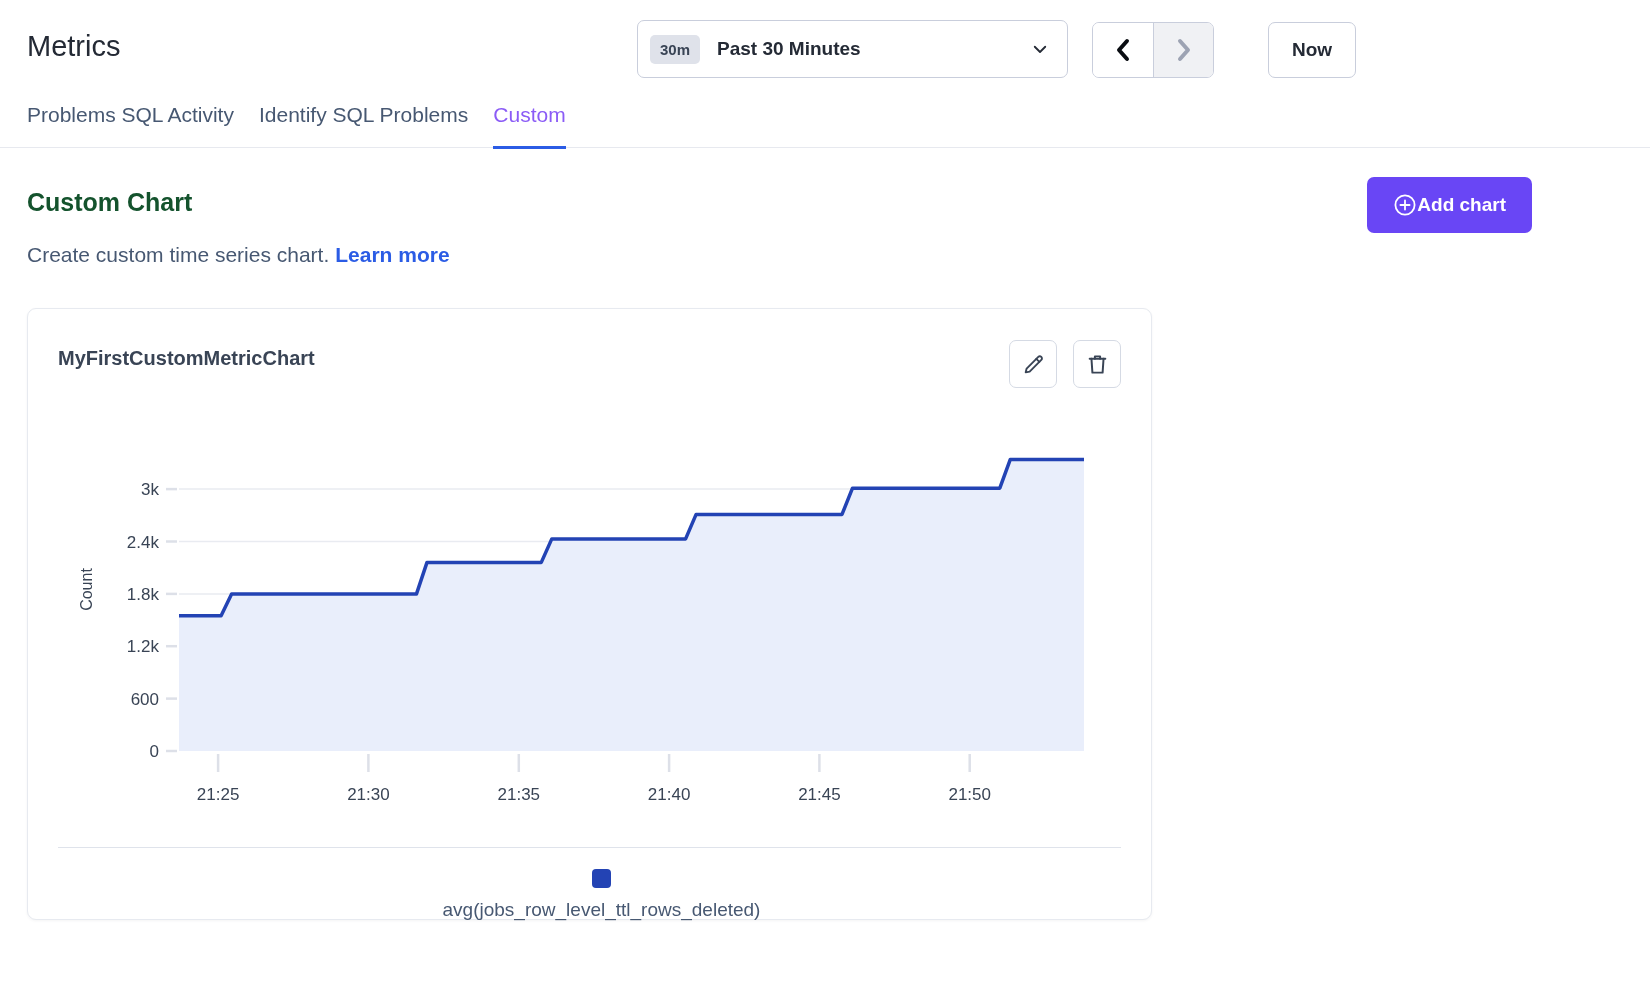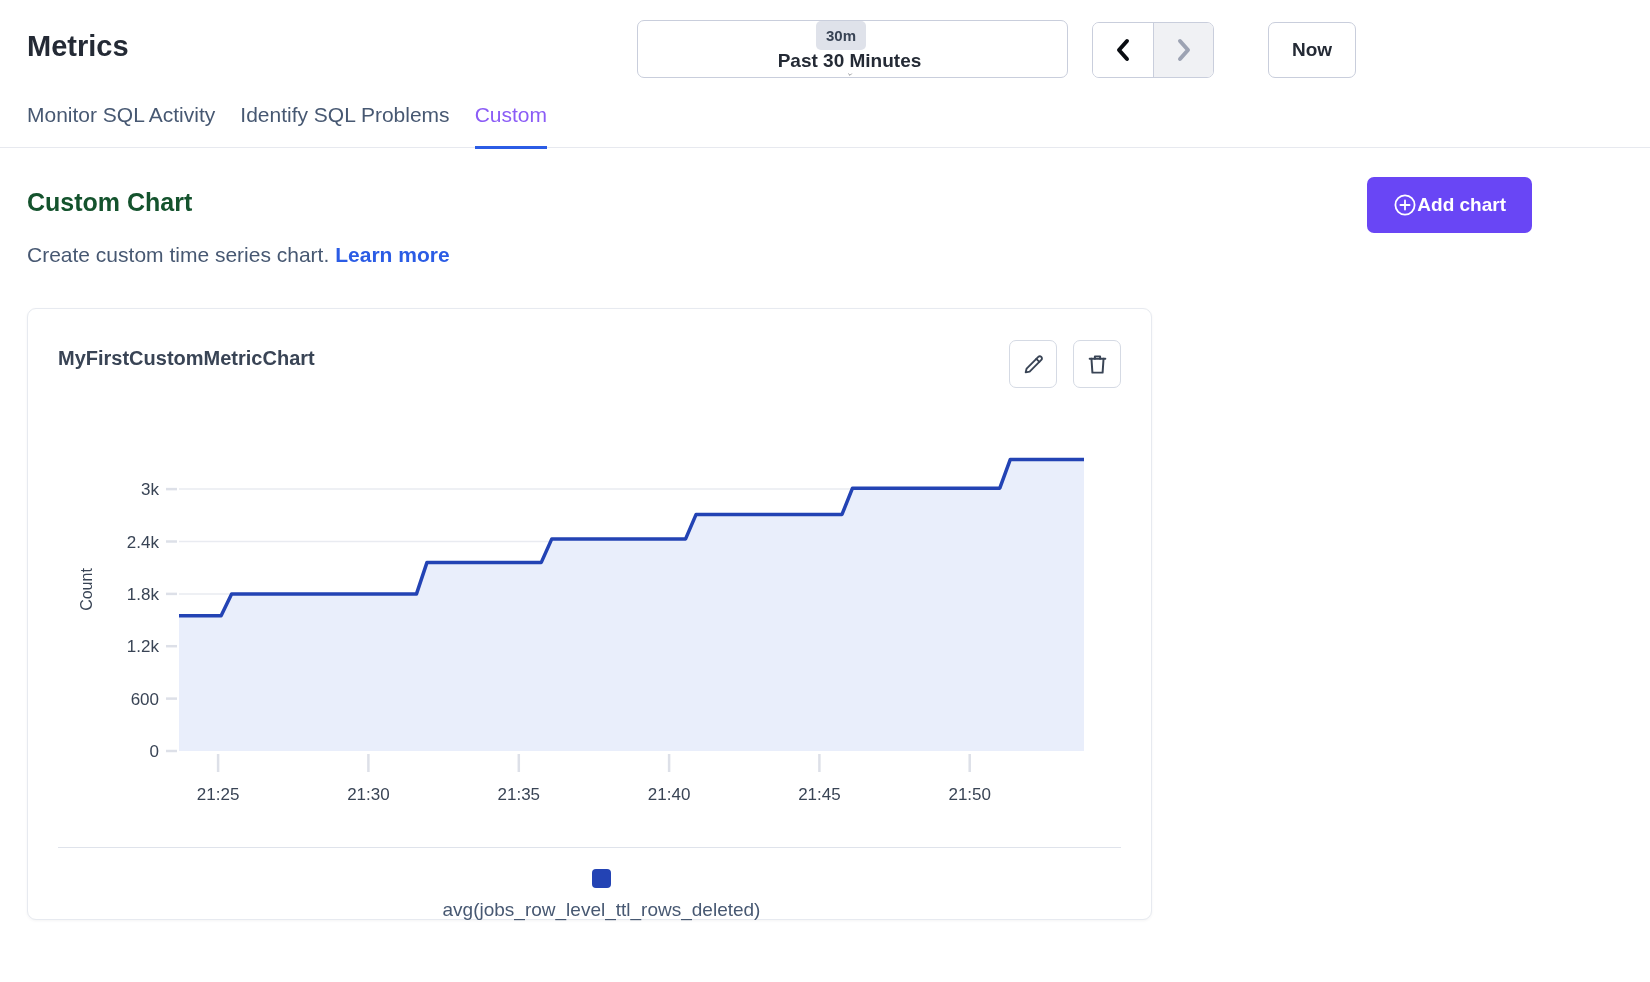--- a/index.html
+++ b/index.html
@@ -1,25 +1,25 @@
 <!DOCTYPE html>
 <html><head>
 <meta charset="utf-8">
 <style>
   * { margin:0; padding:0; box-sizing:border-box; }
   html,body { width:1650px; height:982px; background:#ffffff;
     font-family:"Liberation Sans","DejaVu Sans",sans-serif; }
   .page { position:relative; width:1650px; height:982px; background:#fff; overflow:hidden; }
 
   
-  .h1 { position:absolute; left:27px; top:30px; font-size:29px; font-weight:700; color:#242A35; }
+  .h1 { position:absolute; left:27px; top:30px; font-size:29px; font-weight:400; color:#242A35; }
 
   .time-dropdown { position:absolute; left:637px; top:20px; width:431px; height:58px;
     border:1px solid #C9CEDC; border-radius:7px; background:#fff; display:flex; align-items:center;
-    padding:0 18px 0 12px; cursor:pointer;flex-direction:column; }
+    padding:0 18px 0 12px; cursor:pointer; }
   .range-badge { background:#DFE2EA; color:#394455; font-size:15px; font-weight:700;
     padding:6px 10px; border-radius:5px; margin-right:17px; }
   .range-label { font-size:19px; font-weight:700; color:#242A35; flex:1; }
   .caret { width:18px; height:18px; }
 
   .seg { position:absolute; left:1092px; top:22px; height:56px; display:flex;
     border:1px solid #C9CEDC; border-radius:7px; overflow:hidden; background:#fff; }
   .seg button { width:60px; height:54px; border:none; background:#fff; display:flex;
     align-items:center; justify-content:center; cursor:pointer; }
   .seg button.disabled { background:#F0F1F4; cursor:default; border-left:1px solid #C9CEDC; }
@@ -87,21 +87,21 @@
     <button class="disabled">
       <svg width="22" height="26" viewBox="0 0 22 26" fill="none" stroke="#9DA3B3" stroke-width="4" stroke-linecap="round" stroke-linejoin="round">
           <path d="M7 4l8 9-8 9"></path>
         </svg>
     </button>
   </div>
 
   <button class="now-btn">Now</button>
 
   <div class="tabs">
-    <div class="tab">Monitor SQL Activity</div>
+    <div class="tab">Problems SQL Activity</div>
     <div class="tab">Identify SQL Problems</div>
     <div class="tab active">Custom</div>
   </div>
 
   <h2 class="h2">Custom Chart</h2>
   <div class="desc">
     <span>Create custom time series chart.</span><a class="learn-more">Learn more</a>
   </div>
 
   <button class="add-btn">

